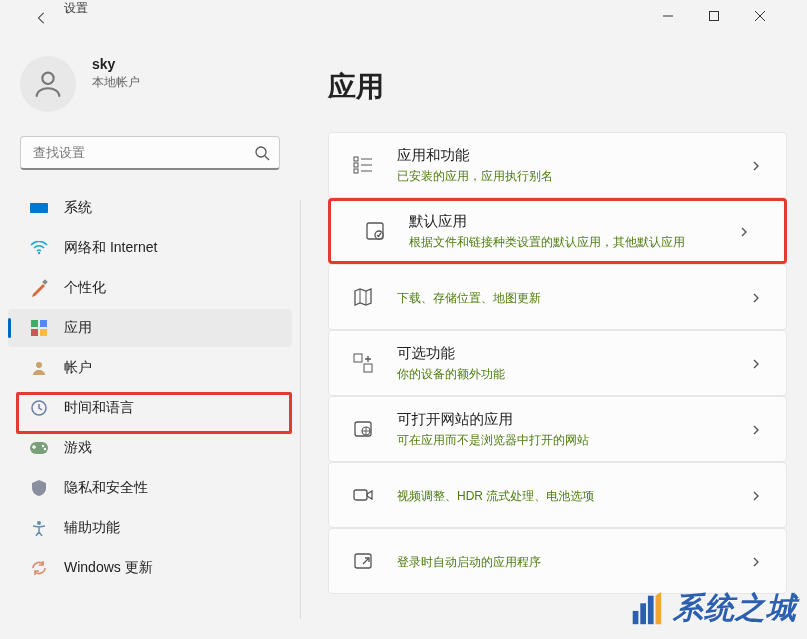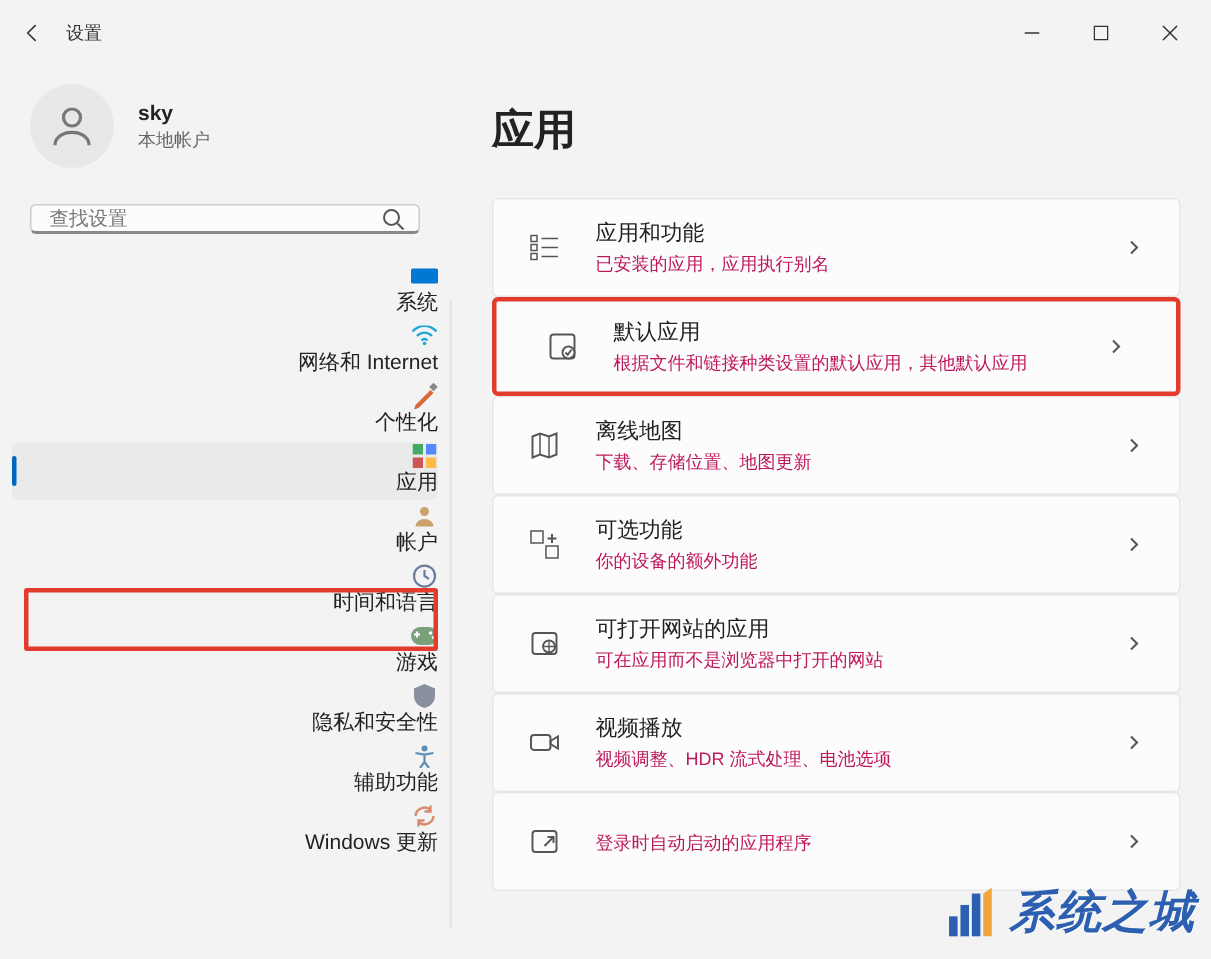--- a/index.html
+++ b/index.html
@@ -1,56 +1,56 @@
 <!DOCTYPE html>
 <html><head>
 <meta charset="utf-8">
 <style>
   * { box-sizing: border-box; margin: 0; padding: 0; font-family: "Segoe UI", "Microsoft YaHei", sans-serif; }
   body { width: 807px; height: 639px; background: #f3f3f3; overflow: hidden; position: relative; }
   
-  .titlebar { height: 44px; display: flex; align-items: center; padding: 0 4px; }
+  .titlebar { height: 44px; display: flex; align-items: flex-start; padding: 0 24px; }
   .back-btn { width: 36px; height: 36px; display: flex; align-items: center; justify-content: center; border-radius: 4px; }
   .title-text { font-size: 12px; margin-left: 4px; color: #333; }
   .window-controls { margin-left: auto; display: flex; gap: 0; }
   .win-ctrl { width: 46px; height: 32px; display: flex; align-items: center; justify-content: center; }
   
   .content { display: flex; height: calc(100% - 44px); }
   
   .sidebar { width: 300px; padding: 4px 0 0 0; position: relative; }
-  .user-block { display: flex; align-items: center; padding: 8px 20px 18px 20px; }
+  .user-block { display: flex; align-items: flex-start; padding: 8px 20px 18px 20px; }
   .avatar { width: 56px; height: 56px; border-radius: 50%; background: #e8e8e8; display: flex; align-items: center; justify-content: center; }
   .user-info { margin-left: 16px; }
   .user-name { font-size: 14px; font-weight: 600; color: #222; }
   .user-sub { font-size: 12px; color: #666; margin-top: 2px; }
   
   .search-wrap { margin: 6px 20px 18px 20px; position: relative; }
-  .search-input { width: 100%; height: 20px; border: 1px solid #ccc; border-bottom: 2px solid #888; border-radius: 4px; background: #fcfcfc; padding: 0 36px 0 12px; font-size: 13px; outline: none; }
+  .search-input { width: 100%; height: 34px; border: 1px solid #ccc; border-bottom: 2px solid #888; border-radius: 4px; background: #fcfcfc; padding: 0 36px 0 12px; font-size: 13px; outline: none; }
   .search-input::placeholder { color: #777; }
   .search-icon { position: absolute; right: 10px; top: 50%; transform: translateY(-50%); width: 16px; height: 16px; color: #555; }
   
   .nav { display: flex; flex-direction: column; }
-  .nav-item { height: 38px; display: flex; align-items: flex-end; padding: 0 0 0 22px; margin: 1px 8px; border-radius: 4px; position: relative; cursor: default; flex-direction: column; }
+  .nav-item { height: 38px; display: flex; align-items: center; padding: 0 0 0 22px; margin: 1px 8px; border-radius: 4px; position: relative; cursor: default; }
   .nav-item.active { background: #eaeaea; }
   .nav-item.active::before { content: ""; position: absolute; left: 0; top: 9px; bottom: 9px; width: 3px; border-radius: 2px; background: #0067c0; }
   .nav-icon { width: 18px; height: 18px; display: flex; align-items: center; justify-content: center; font-size: 14px; }
   .nav-label { margin-left: 16px; font-size: 14px; color: #222; }
   
   .nav-highlight { position: absolute; border: 3px solid #e33b2e; border-radius: 2px; pointer-events: none; left: 16px; width: 276px; top: 348px; height: 42px; }
   
   .main { flex: 1; padding: 10px 20px 0 28px; overflow: hidden; position: relative; }
   .page-title { font-size: 28px; font-weight: 600; color: #222; margin: 14px 0 26px 0; }
   
   .card-list { display: flex; flex-direction: column; gap: 0; }
   .card { background: #fcfcfc; border: 1px solid #e6e6e6; border-radius: 4px; height: 66px; display: flex; align-items: center; padding: 0 22px; }
   .card.highlight { border: 3px solid #e33b2e; padding: 0 32px; }
   .card-icon { width: 24px; height: 24px; display: flex; align-items: center; justify-content: center; color: #555; }
   .card-text { margin-left: 22px; flex: 1; }
   .card-title { font-size: 14.5px; color: #222; }
-  .card-sub { font-size: 12px; color: #be185d; margin-top: 3px; }
+  .card-sub { font-size: 12px; color: #4d7c0f; margin-top: 3px; }
   .chevron { width: 14px; height: 14px; color: #555; }
   
   .watermark { position: absolute; right: 10px; bottom: 10px; display: flex; align-items: center; gap: 8px; }
   .wm-logo { width: 38px; height: 38px; }
   .wm-text { font-size: 30px; font-weight: 700; font-style: italic; color: #2d5fb0; letter-spacing: 1px; text-shadow: 0.5px 0.5px 0 #fff; }
   
   .vsep { position: absolute; left: 300px; top: 200px; bottom: 20px; width: 1px; background: #ddd; }
 </style>
 </head>
 <body>
@@ -244,21 +244,20 @@
   </div>
         <div class="card">
     <span class="card-icon">
             <svg width="22" height="22" viewBox="0 0 22 22">
               <path d="M3 5l5-2 6 2 5-2v14l-5 2-6-2-5 2z" stroke="#555" stroke-width="1.3" fill="none"></path>
               <line x1="8" y1="3" x2="8" y2="17" stroke="#555"></line>
               <line x1="14" y1="5" x2="14" y2="19" stroke="#555"></line>
             </svg>
           </span>
     <div class="card-text">
-      <div class="card-title">离线地图</div>
       <div class="card-sub">下载、存储位置、地图更新</div>
     </div>
     <span class="chevron"><svg width="12" height="12" viewBox="0 0 12 12">
               <path d="M4 2l4 4-4 4" stroke="#555" stroke-width="1.4" fill="none"></path>
             </svg></span>
   </div>
         <div class="card">
     <span class="card-icon">
             <svg width="22" height="22" viewBox="0 0 22 22">
               <rect x="2" y="2" width="8" height="8" stroke="#555" fill="none"></rect>
@@ -291,21 +290,20 @@
             </svg></span>
   </div>
         <div class="card">
     <span class="card-icon">
             <svg width="22" height="22" viewBox="0 0 22 22">
               <rect x="2" y="6" width="13" height="10" rx="2" stroke="#555" stroke-width="1.3" fill="none"></rect>
               <path d="M15 10l5-3v8l-5-3z" stroke="#555" stroke-width="1.3" fill="none"></path>
             </svg>
           </span>
     <div class="card-text">
-      <div class="card-title">视频播放</div>
       <div class="card-sub">视频调整、HDR 流式处理、电池选项</div>
     </div>
     <span class="chevron"><svg width="12" height="12" viewBox="0 0 12 12">
               <path d="M4 2l4 4-4 4" stroke="#555" stroke-width="1.4" fill="none"></path>
             </svg></span>
   </div>
         <div class="card">
     <span class="card-icon">
             <svg width="22" height="22" viewBox="0 0 22 22">
               <rect x="3" y="4" width="16" height="14" rx="2" stroke="#555" stroke-width="1.3" fill="none"></rect>

